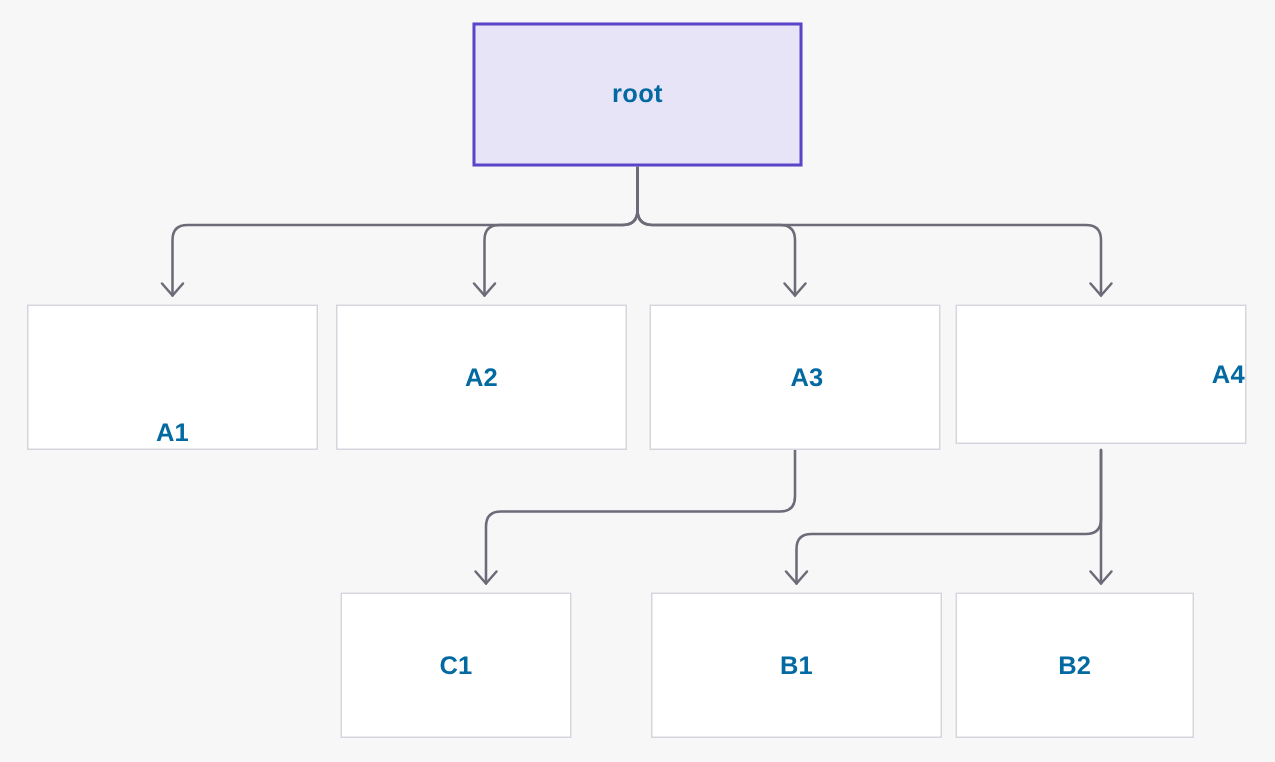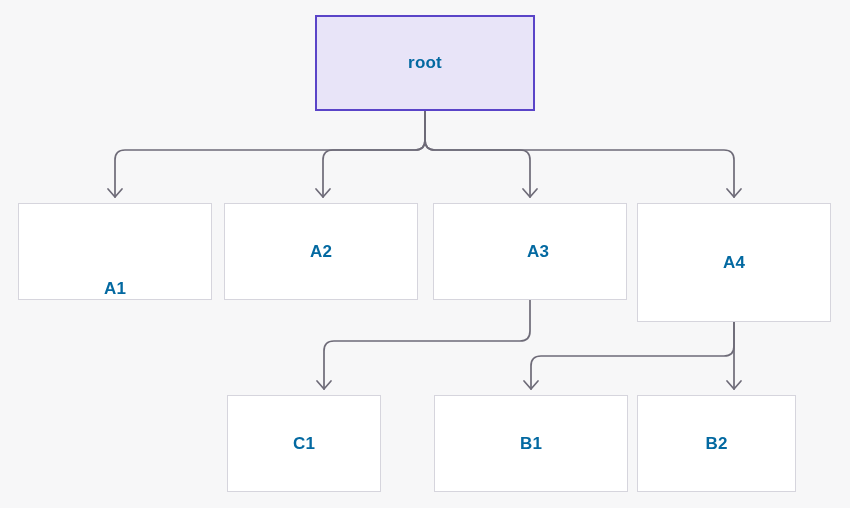--- a/index.html
+++ b/index.html
@@ -42,21 +42,21 @@
   }
   .node.root {
     background: var(--root-fill, #e8e4f8);
     border: 2px solid var(--root-border, #5a44c8);
   }
   
   .n-root { left: 315px; top: 15px;  width: 220px; height: 96px; }
   .n-a1   { left: 18px;  top: 203px; width: 194px; height: 97px; align-items: flex-end; }
   .n-a2   { left: 224px; top: 203px; width: 194px; height: 97px; }
   .n-a3   { left: 433px; top: 203px; width: 194px; height: 97px; padding-left: 16px; }
-  .n-a4   { left: 637px; top: 203px; width: 194px; height: 119px; }
+  .n-a4   { left: 637px; top: 203px; width: 194px; height: 93px; justify-content: flex-end; }
   .n-c1   { left: 227px; top: 395px; width: 154px; height: 97px; }
   .n-b1   { left: 434px; top: 395px; width: 194px; height: 97px; }
   .n-b2   { left: 637px; top: 395px; width: 159px; height: 97px; }
 </style>
 </head>
 <body>
 
 <div class="canvas">
 
   <svg id="edge-layer" viewBox="0 0 850 508" xmlns="http://www.w3.org/2000/svg">

